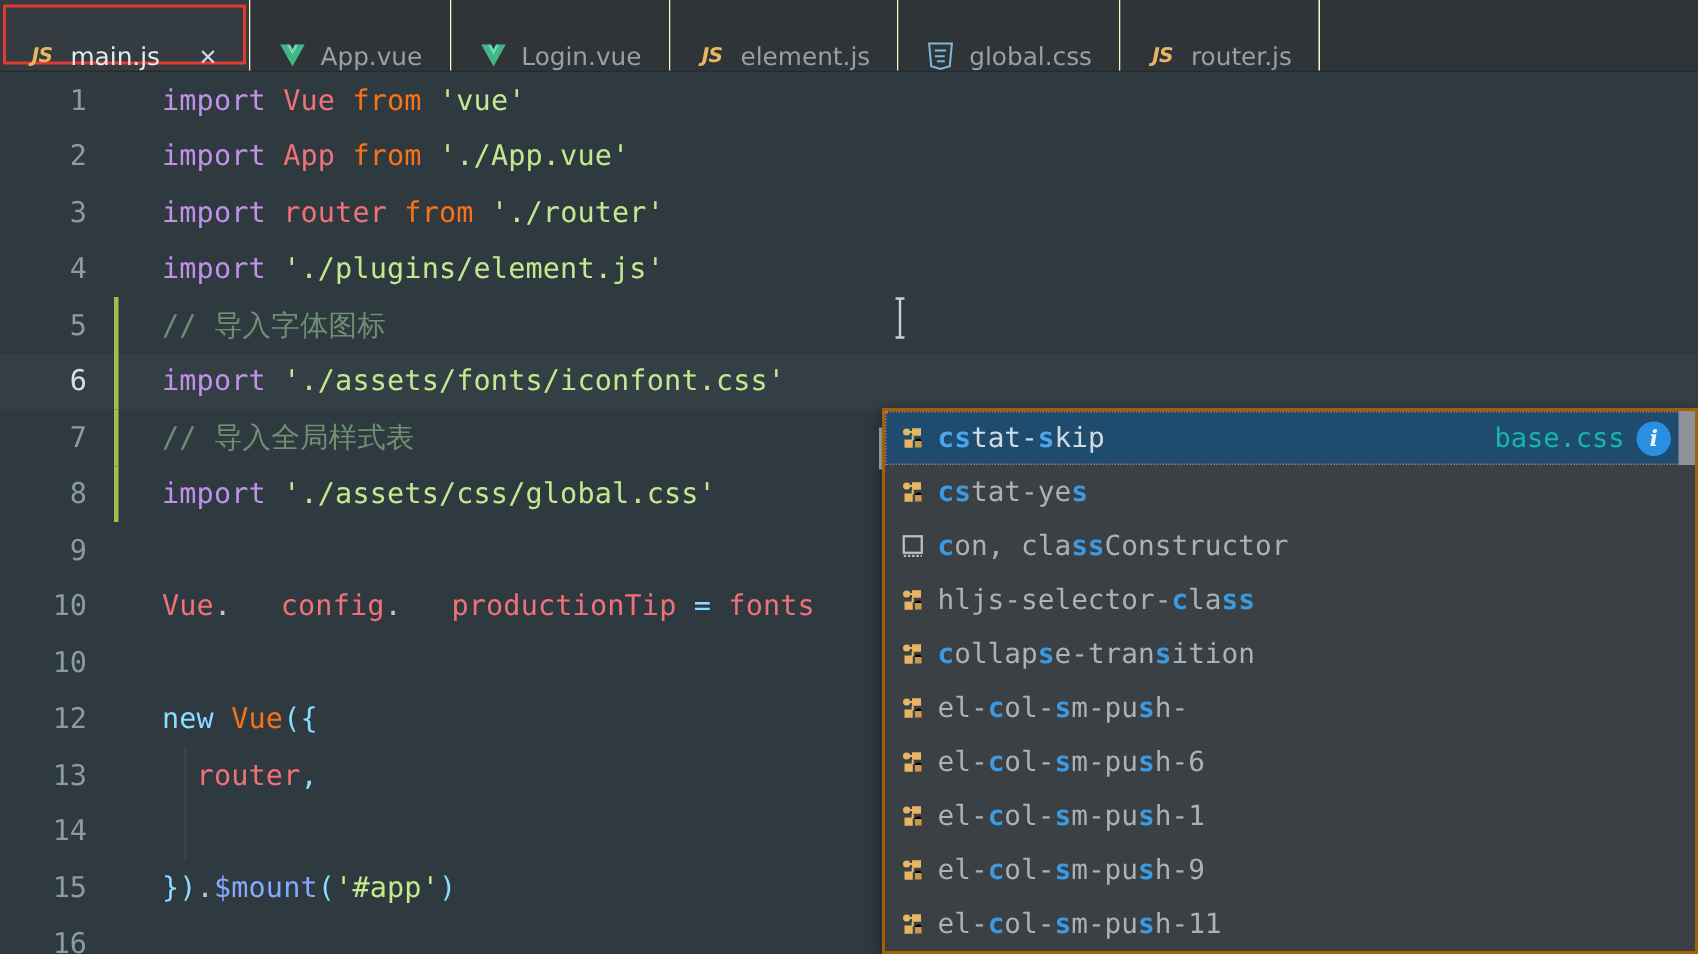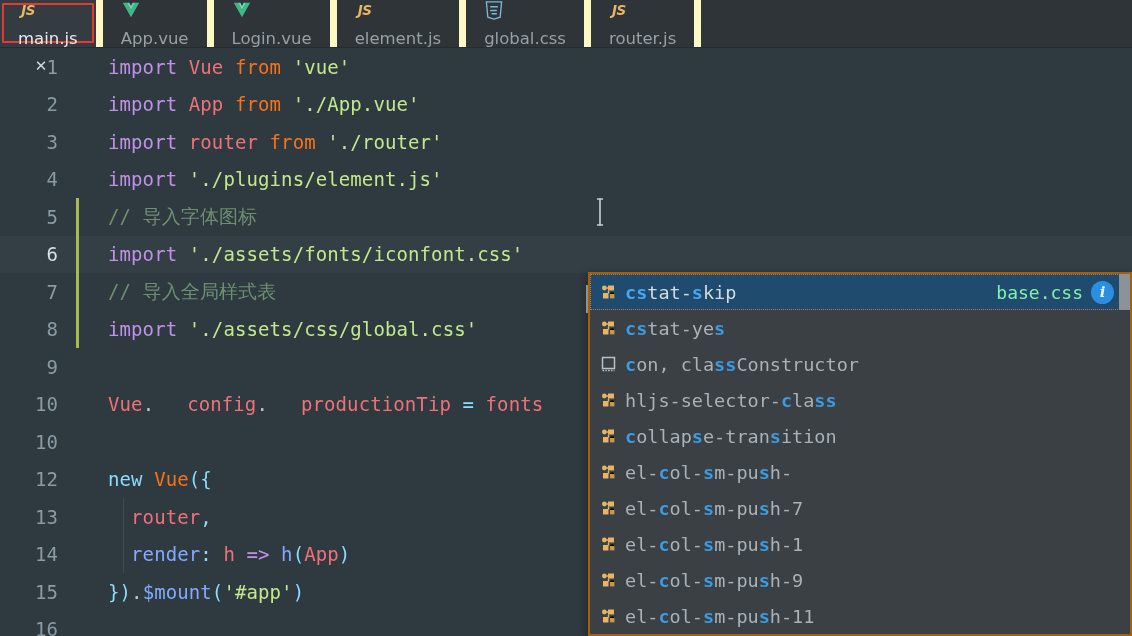--- a/index.html
+++ b/index.html
@@ -25,33 +25,32 @@
   #tabbar {
     position: absolute; left: 0; top: 0;
     width: 1132px; height: 48px;
     background: #2f3438;
     display: flex; align-items: stretch;
     box-sizing: border-box;
     border-bottom: 1px solid #262b2f;
   }
   .tab {
     position: relative;
-    display: flex; align-items: flex-start;
+    display: flex; align-items: flex-end;
     gap: 9px;
     padding: 0 18px;
     min-width: 0;
     box-sizing: border-box;
     font-family: "DejaVu Sans", sans-serif;
     font-size: 16.5px;
     color: #97a0a6;
     background: #2f3438;
-    border-right: 7px solid #fef9c3;
+    border-right: 1px solid #fef9c3;
     cursor: pointer;
     white-space: nowrap;
-    flex-direction: column;
   }
   .tab.active {
     background: #343b41;
     color: #e6ebef;
   }
   .tab.active::after {
     content: "";
     position: absolute;
     left: 2px; top: 3px; right: 2px; bottom: 4px;
     border: 2px solid #e03a32;
@@ -192,21 +191,21 @@
     width: 22px; height: 22px;
     flex: none;
     margin-right: 5px;
     display: flex; align-items: center; justify-content: center;
   }
   .ac-label { flex: 1 1 auto; overflow: hidden; text-overflow: clip; }
   .ac-label .m { color: #3b9ae2; font-weight: bold; }
   .ac-row.selected .ac-label .m { color: #49a7f0; }
   .ac-detail {
     flex: none;
-    color: #86efac;
+    color: #14b8a6;
     font-size: 18px;
     margin-left: 14px;
     margin-right: 8px;
   }
   .ac-info {
     flex: none;
     width: 23px; height: 23px;
     border-radius: 50%;
     background: #2a8fe0;
     color: #e9f3fb;
@@ -286,21 +285,21 @@
         <div class="code-line"><span class="ln">4</span><span class="code-text"><span class="t-kw">import </span><span class="t-str">'./plugins/element.js'</span></span></div>
         <div class="code-line"><div class="gutter-mark"></div><span class="ln">5</span><span class="code-text"><span class="t-comment">// 导入字体图标</span></span></div>
         <div class="code-line active-line"><div class="gutter-mark"></div><span class="ln">6</span><span class="code-text"><span class="t-kw">import </span><span class="t-str">'./assets/fonts/iconfont.css'</span></span></div>
         <div class="code-line"><div class="gutter-mark"></div><span class="ln">7</span><span class="code-text"><span class="t-comment">// 导入全局样式表</span></span></div>
         <div class="code-line"><div class="gutter-mark"></div><span class="ln">8</span><span class="code-text"><span class="t-kw">import </span><span class="t-str">'./assets/css/global.css'</span></span></div>
         <div class="code-line"><span class="ln">9</span><span class="code-text"></span></div>
         <div class="code-line"><span class="ln">10</span><span class="code-text"><span class="t-var">Vue</span><span class="t-plain">.</span><span class="t-prop">config</span><span class="t-plain">.</span><span class="t-prop">productionTip </span><span class="t-op">= </span><span class="t-var">fonts</span></span></div>
         <div class="code-line"><span class="ln">10</span><span class="code-text"></span></div>
         <div class="code-line"><span class="ln">12</span><span class="code-text"><span class="t-op">new </span><span class="t-from">Vue</span><span class="t-punct">({</span></span></div>
         <div class="code-line"><div class="indent-guide"></div><span class="ln">13</span><span class="code-text"><span class="t-var">  router</span><span class="t-punct">,</span></span></div>
-        <div class="code-line"><div class="indent-guide"></div><span class="ln">14</span><span class="code-text"><span class="t-fn">  render</span><span class="t-punct">: </span><span class="t-var">h </span><span class="t-kw">=&gt; </span><span class="t-fn">h</span><span class="t-punct">(</span><span class="t-var">App</span><span class="t-punct">)</span></span></div>
+        <div class="code-line"><div class="indent-guide"></div><span class="ln">14</span></div>
         <div class="code-line"><span class="ln">15</span><span class="code-text"><span class="t-punct">})</span><span class="t-plain">.</span><span class="t-fn">$mount</span><span class="t-punct">(</span><span class="t-str">'#app'</span><span class="t-punct">)</span></span></div>
         <div class="code-line"><span class="ln">16</span><span class="code-text"></span></div>
       </div>
 
     <div id="caret"></div>
 
     <div id="mouse-cursor">
       <svg width="12" height="28" viewBox="0 0 12 28">
         <path d="M3 1 H9 M6 1 V27 M3 27 H9" stroke="#c9d1d6" stroke-width="1.6" fill="none"></path>
       </svg>
@@ -389,21 +388,21 @@
           <span class="ac-icon">
             <svg width="20" height="20" viewBox="0 0 20 20">
               <path d="M3 6 a2.4 2.4 0 1 1 4.8 0 a2.4 2.4 0 1 1 -4.8 0" fill="#e8b563"></path>
               <path d="M9 3.5 h6 v5 h-6 z" fill="#e8b563"></path>
               <path d="M4 11 h5.5 v5.5 h-5.5 z" fill="#e8b563"></path>
               <path d="M11 12.5 a2.2 2.2 0 1 1 4.4 0 a2.2 2.2 0 1 1 -4.4 0" fill="#d9a css"></path>
               <path d="M11 12 h4.4 v4.4 h-4.4 z" fill="#c9984f"></path>
               <path d="M7.5 6 h2 M9.5 8.5 v3" stroke="#e8b563" stroke-width="1.4"></path>
             </svg>
           </span>
-          <span class="ac-label"><span>el-</span><span class="m">c</span><span>ol-</span><span class="m">s</span><span>m-pu</span><span class="m">s</span><span>h-7</span></span>
+          <span class="ac-label"><span>el-</span><span class="m">c</span><span>ol-</span><span class="m">s</span><span>m-pu</span><span class="m">s</span><span>h-6</span></span>
         </div>
         <div class="ac-row">
           <span class="ac-icon">
             <svg width="20" height="20" viewBox="0 0 20 20">
               <path d="M3 6 a2.4 2.4 0 1 1 4.8 0 a2.4 2.4 0 1 1 -4.8 0" fill="#e8b563"></path>
               <path d="M9 3.5 h6 v5 h-6 z" fill="#e8b563"></path>
               <path d="M4 11 h5.5 v5.5 h-5.5 z" fill="#e8b563"></path>
               <path d="M11 12.5 a2.2 2.2 0 1 1 4.4 0 a2.2 2.2 0 1 1 -4.4 0" fill="#d9a css"></path>
               <path d="M11 12 h4.4 v4.4 h-4.4 z" fill="#c9984f"></path>
               <path d="M7.5 6 h2 M9.5 8.5 v3" stroke="#e8b563" stroke-width="1.4"></path>

